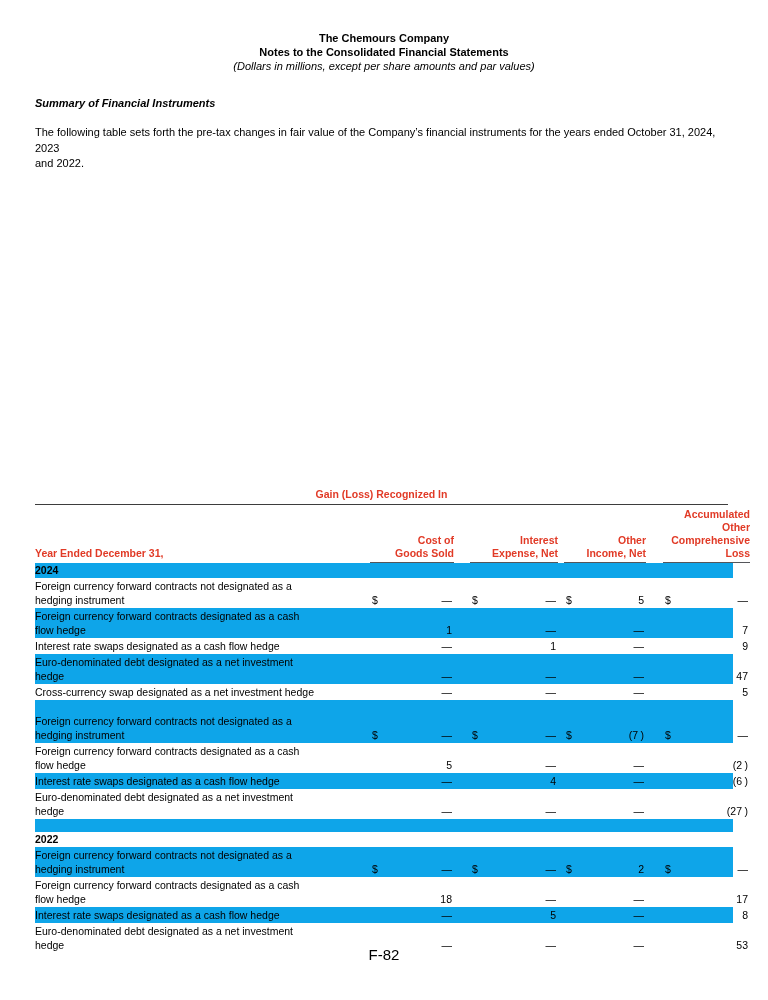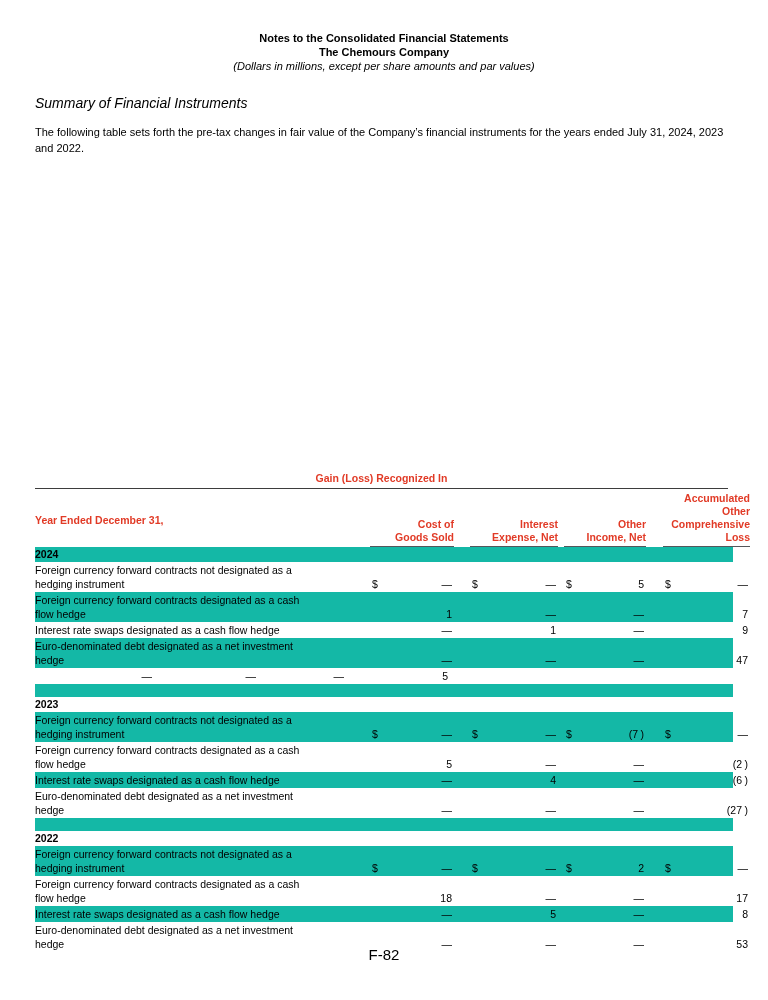--- a/index.html
+++ b/index.html
@@ -6,70 +6,70 @@
   html, body { margin: 0; padding: 0; background: #ffffff; }
   .page {
     width: 768px; height: 1000px; position: relative; background: #fff;
     font-family: "Liberation Sans", "DejaVu Sans", sans-serif; color: #000;
     overflow: hidden;
   }
   .doc-header { padding-top: 31px; text-align: center; font-size: 11px; line-height: 14px; }
   .doc-header .bold { font-weight: bold; }
   .doc-header .italic { font-style: italic; }
 
-  .section-title { margin: 23px 35px 0; font-size: 14px; line-height: 14px; font-weight: normal; font-style: italic; }
+  .section-title { margin: 23px 35px 0; font-size: 11px; line-height: 14px; font-weight: bold; font-style: italic; }
   .paragraph { margin: 15px 35px 0; font-size: 11px; line-height: 15.5px; white-space: pre-line; }
 
   .fin-table { margin: 16px 35px 0; width: 698px; font-size: 10.5px; }
 
   .t-grouphead-row { display: flex; flex-direction: column; }
   .t-spacer-label { width: 300px; flex: 0 0 300px; }
   .t-grouphead {
     flex: 1; margin-right: 5px; text-align: center; color: #e13a26; font-weight: bold;
     line-height: 13px; padding-bottom: 3px; border-bottom: 1px solid #3d3d3d;
   }
 
   .t-colhead-row { display: flex; align-items: flex-end; margin-top: 3px; }
-  .t-rowlabel-head { width: 300px; flex: 0 0 300px; color: #e13a26; font-weight: bold; line-height: 13px; padding-bottom: 20px; }
+  .t-rowlabel-head { width: 300px; flex: 0 0 300px; color: #e13a26; font-weight: bold; line-height: 13px; padding-bottom: 3px; }
   .t-colhead {
     text-align: right; color: #e13a26; font-weight: bold; white-space: pre-line;
     line-height: 13px; padding-bottom: 2px; border-bottom: 1px solid #55565a;
   }
 
   .c0 { width: 84px; flex: 0 0 84px; margin-right: 16px; margin-left: 35px; }
   .c1 { width: 88px; flex: 0 0 88px; margin-right: 6px; }
   .c2 { width: 82px; flex: 0 0 82px; margin-right: 17px; }
   .c3 { width: 87px; flex: 0 0 87px; margin-right: 6px; }
 
   .t-year { font-weight: bold; line-height: 13px; padding: 1px 0; }
-  .shaded { background: #14b8a6; }
+  .shaded { background: #0ea5e9; }
   .t-spacer { height: 13px; }
 
   .t-row { display: flex; align-items: flex-end; padding: 1px 0; line-height: 14px; }
   .t-label { width: 300px; flex: 0 0 300px; white-space: pre-line; }
   .t-cell { display: flex; align-items: flex-end; padding-left: 2px; padding-right: 2px; }
   .t-cell .val { margin-left: auto; }
   .t-cell .paren { width: 6px; flex: 0 0 6px; text-align: right; }
 
   .t-footer { position: absolute; top: 946px; left: 0; width: 100%; text-align: center; font-size: 15px; }
 </style>
 </head>
 <body>
 
 <div class="page">
 
   <div class="doc-header">
+    <div class="bold">The Chemours Company</div>
     <div class="bold">Notes to the Consolidated Financial Statements</div>
-    <div class="bold">The Chemours Company</div>
     <div class="italic">(Dollars in millions, except per share amounts and par values)</div>
   </div>
 
   <div class="section-title">Summary of Financial Instruments</div>
 
-  <div class="paragraph">The following table sets forth the pre-tax changes in fair value of the Company’s financial instruments for the years ended July 31, 2024, 2023
+  <div class="paragraph">The following table sets forth the pre-tax changes in fair value of the Company’s financial instruments for the years ended October 31, 2024, 2023
 and 2022.</div>
 
   <div class="fin-table">
     <div class="t-grouphead-row">
       <div class="t-spacer-label"></div>
       <div class="t-grouphead">Gain (Loss) Recognized In</div>
     </div>
     <div class="t-colhead-row">
       <div class="t-rowlabel-head">Year Ended December 31,</div>
       <div class="t-colhead c0">Cost of
@@ -146,35 +146,35 @@
             <span class="val">—</span>
           </div>
           <div class="t-cell c2">
             <span class="val">—</span>
           </div>
           <div class="t-cell c3">
             <span class="val">47</span>
           </div>
         </div>
         <div class="t-row">
+          <div class="t-label">Cross-currency swap designated as a net investment hedge</div>
           <div class="t-cell c0">
             <span class="val">—</span>
           </div>
           <div class="t-cell c1">
             <span class="val">—</span>
           </div>
           <div class="t-cell c2">
             <span class="val">—</span>
           </div>
           <div class="t-cell c3">
             <span class="val">5</span>
           </div>
         </div>
         <div class="t-spacer shaded"></div>
-        <div class="t-year">2023</div>
         <div class="t-row shaded">
           <div class="t-label">Foreign currency forward contracts not designated as a
 hedging instrument</div>
           <div class="t-cell c0">
             <span class="dollar">$</span>
             <span class="val">—</span>
           </div>
           <div class="t-cell c1">
             <span class="dollar">$</span>
             <span class="val">—</span>

